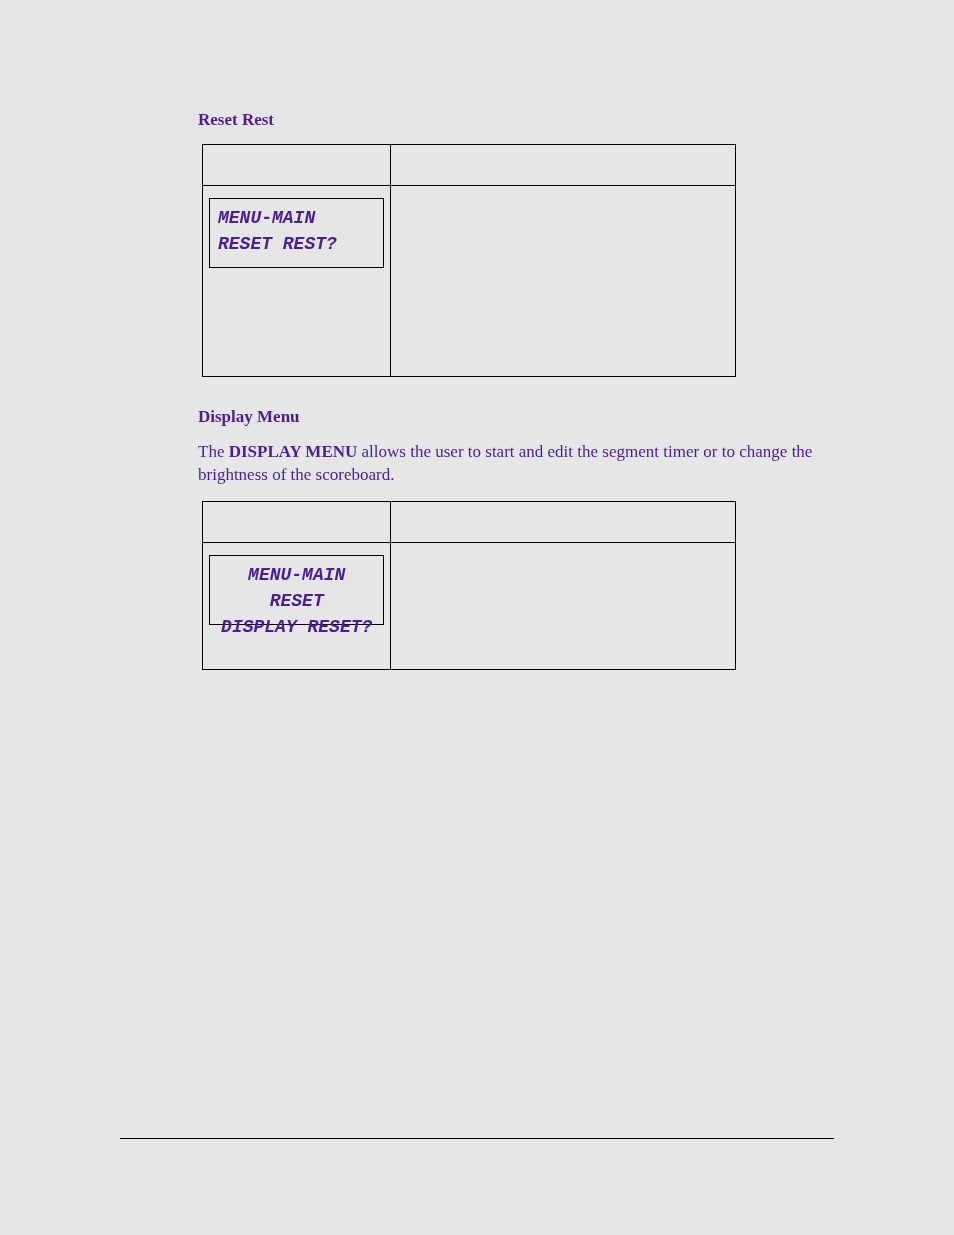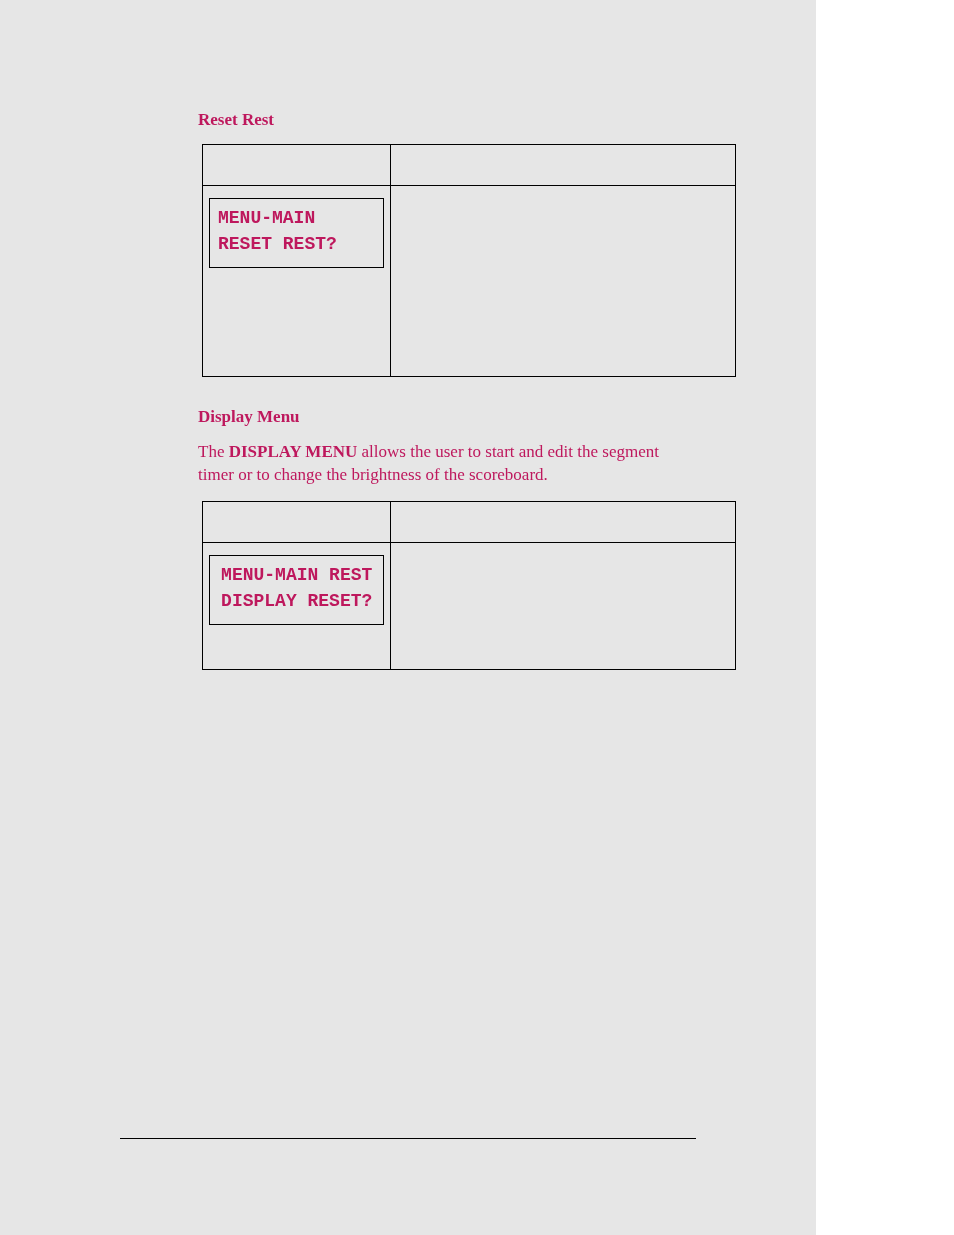--- a/index.html
+++ b/index.html
@@ -1,27 +1,27 @@
 <!DOCTYPE html>
 <html><head>
 <meta charset="utf-8">
 <style>
   html, body {
     margin: 0;
     padding: 0;
     background: #fff;
   }
   .page {
-    width: 816px;
+    width: 954px;
     height: 1235px;
     background: #e6e6e6;
     position: relative;
     box-sizing: border-box;
     font-family: "Palatino Linotype", "Book Antiqua", Palatino, Georgia, serif;
-    color: #be185d;
+    color: #4c1d95;
   }
   .content {
     position: absolute;
     left: 198px;
     top: 110px;
     right: 120px;
   }
   .section-title {
     font-weight: bold;
     font-size: 17px;
@@ -54,20 +54,21 @@
   .right-col { width: 346px; }
 
   .lcd-box {
     margin: 12px 6px 12px 6px;
     border: 1px solid #000;
     padding: 6px 8px;
     font-family: "Courier New", Courier, monospace;
     font-size: 18px;
     letter-spacing: 0px;
     font-weight: bold;
+    font-style: italic;
     line-height: 1.45;
     height: 56px;
     box-sizing: content-box;
   }
   .lcd-center {
     text-align: center;
   }
   .tall-body-row td {
     height: 190px;
   }
@@ -116,21 +117,21 @@
 
     <table class="ui-table">
       <tbody>
           <tr>
         <td class="hdr-cell left-col"></td>
         <td class="hdr-cell right-col"></td>
       </tr>
       <tr class="short-body-row">
         <td class="left-col">
           <div class="lcd-box lcd-center">
-            <div>MENU-MAIN REST</div>
+            <div>MENU-MAIN RESET</div>
             <div>DISPLAY RESET?</div>
           </div>
         </td>
         <td class="right-col"></td>
       </tr>
     </tbody>
       </table>
 
   </div>
 

